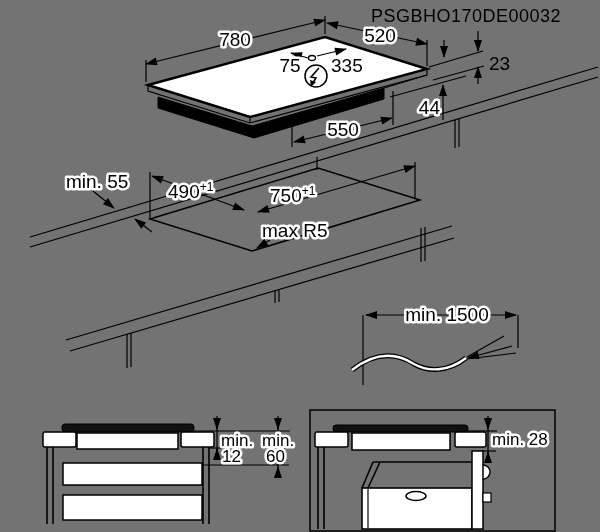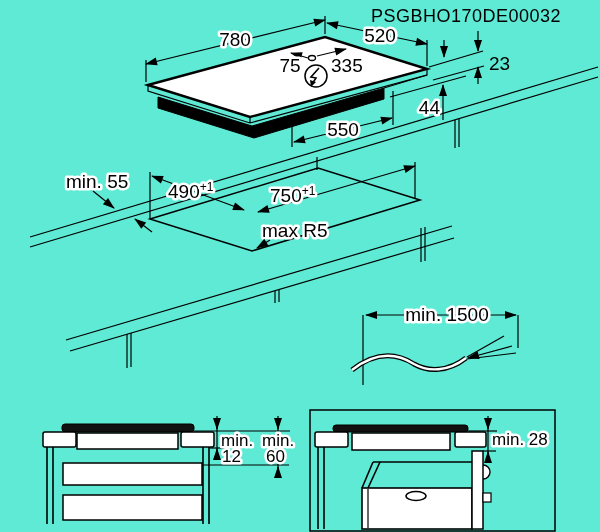--- a/index.html
+++ b/index.html
@@ -1,16 +1,16 @@
 <!DOCTYPE html>
 <html><head>
 <meta charset="utf-8">
 <style>
   html,body{margin:0;padding:0;background:#fff;}
-  .page{width:600px;height:532px;background:#5eead4;position:relative;overflow:hidden;}
+  .page{width:600px;height:532px;background:#737373;position:relative;overflow:hidden;}
   svg{display:block;}
   text{font-family:"Liberation Sans", sans-serif;fill:#000;}
   .dim{font-size:19px;}
   .dim-s{font-size:17px;}
   .sup{font-size:12px;}
   .code{font-size:18px;letter-spacing:0.5px;}
   .halo{paint-order:stroke;stroke:#fff;stroke-width:5px;stroke-linejoin:round;}
   .ln{stroke:#000;stroke-width:1.2;fill:none;}
   .ln2{stroke:#000;stroke-width:1.6;fill:none;}
   .thick{stroke:#000;stroke-width:2.4;fill:#fff;}

